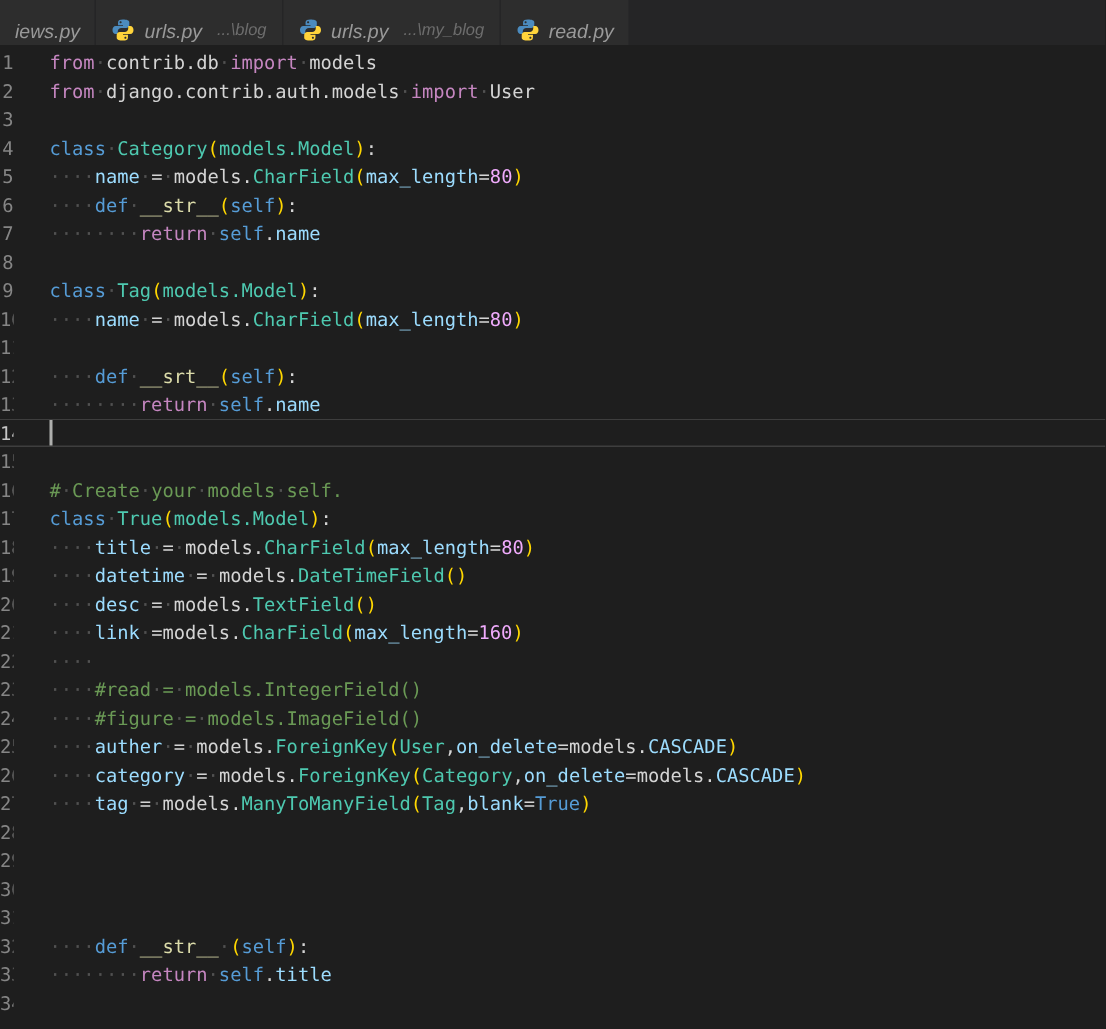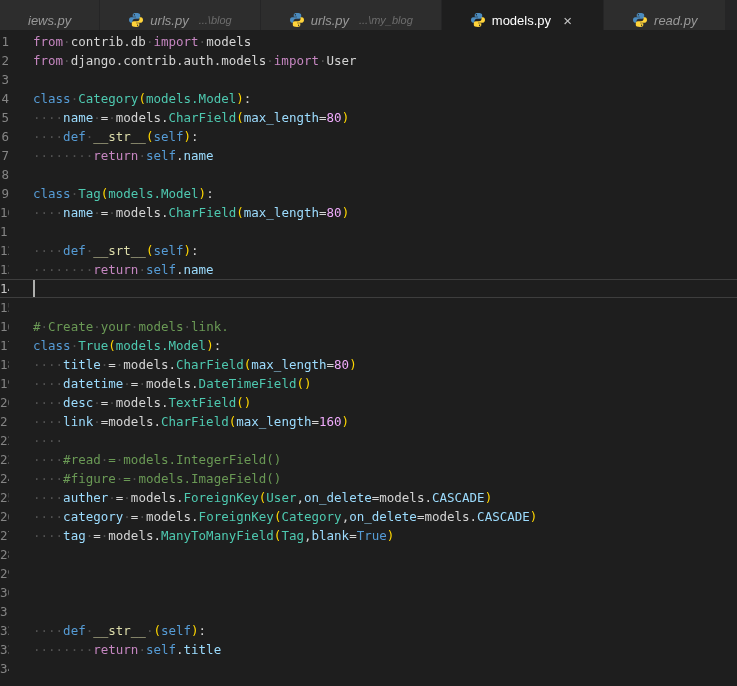--- a/index.html
+++ b/index.html
@@ -7,21 +7,21 @@
     width:737px;height:686px;overflow:hidden;
     background:#1e1e1e;
     font-family:"Liberation Sans",sans-serif;
   }
   
   .tabbar{
     display:flex;height:30px;background:#252526;overflow:hidden;
   }
   .tab{
     display:flex;align-items:center;flex:none;
-    padding:0 28px;background:#2d2d2d;border-right:1px solid #252526;
+    padding:0 10px;background:#2d2d2d;border-right:1px solid #252526;
     color:#999999;font-size:13px;cursor:pointer;height:40px;box-sizing:border-box;
     white-space:nowrap;
   }
   .tab .lbl{font-style:italic;}
   .tab.active{background:#1e1e1e;color:#ffffff;}
   .tab.active .lbl{font-style:normal;}
   .tab .desc{margin-left:10px;font-size:11px;color:#6d6d6d;font-style:italic;}
   .tab .close{
     margin-left:9px;color:#c5c5c5;font-size:15px;line-height:15px;
     width:15px;text-align:center;border-radius:3px;
@@ -72,28 +72,20 @@
       <span class="desc">...\blog</span>
     </div>
     <div class="tab">
       <span class="pyicon"><svg viewBox="0 0 16 16" width="16" height="16">
           <path fill="#4B8BBE" d="M7.9 1C6.1 1 4.7 1.4 4.7 2.9v1.9H8v.5H3.2C1.7 5.3 1 6.6 1 8s.7 2.7 2.2 2.7h1.3V9c0-1.3 1.1-2.3 2.4-2.3h3.3c1.1 0 2-.9 2-2V2.9C12.2 1.5 10.5 1 7.9 1zM6.4 2.1c.4 0 .7.3.7.7s-.3.7-.7.7-.7-.3-.7-.7.3-.7.7-.7z"></path>
           <path fill="#FFD43B" d="M8.1 15c1.8 0 3.2-.4 3.2-1.9v-1.9H8v-.5h4.8c1.5 0 2.2-1.3 2.2-2.7s-.7-2.7-2.2-2.7h-1.3V7c0 1.3-1.1 2.3-2.4 2.3H5.8c-1.1 0-2 .9-2 2v1.8c0 1.4 1.7 1.9 4.3 1.9zm1.5-1.1c-.4 0-.7-.3-.7-.7s.3-.7.7-.7.7.3.7.7-.3.7-.7.7z"></path>
         </svg></span>
       <span class="lbl">urls.py</span>
       <span class="desc">...\my_blog</span>
     </div>
-    <div class="tab active">
-      <span class="pyicon"><svg viewBox="0 0 16 16" width="16" height="16">
-          <path fill="#4B8BBE" d="M7.9 1C6.1 1 4.7 1.4 4.7 2.9v1.9H8v.5H3.2C1.7 5.3 1 6.6 1 8s.7 2.7 2.2 2.7h1.3V9c0-1.3 1.1-2.3 2.4-2.3h3.3c1.1 0 2-.9 2-2V2.9C12.2 1.5 10.5 1 7.9 1zM6.4 2.1c.4 0 .7.3.7.7s-.3.7-.7.7-.7-.3-.7-.7.3-.7.7-.7z"></path>
-          <path fill="#FFD43B" d="M8.1 15c1.8 0 3.2-.4 3.2-1.9v-1.9H8v-.5h4.8c1.5 0 2.2-1.3 2.2-2.7s-.7-2.7-2.2-2.7h-1.3V7c0 1.3-1.1 2.3-2.4 2.3H5.8c-1.1 0-2 .9-2 2v1.8c0 1.4 1.7 1.9 4.3 1.9zm1.5-1.1c-.4 0-.7-.3-.7-.7s.3-.7.7-.7.7.3.7.7-.3.7-.7.7z"></path>
-        </svg></span>
-      <span class="lbl">models.py</span>
-      <span class="close">×</span>
-    </div>
     <div class="tab">
       <span class="pyicon"><svg viewBox="0 0 16 16" width="16" height="16">
           <path fill="#4B8BBE" d="M7.9 1C6.1 1 4.7 1.4 4.7 2.9v1.9H8v.5H3.2C1.7 5.3 1 6.6 1 8s.7 2.7 2.2 2.7h1.3V9c0-1.3 1.1-2.3 2.4-2.3h3.3c1.1 0 2-.9 2-2V2.9C12.2 1.5 10.5 1 7.9 1zM6.4 2.1c.4 0 .7.3.7.7s-.3.7-.7.7-.7-.3-.7-.7.3-.7.7-.7z"></path>
           <path fill="#FFD43B" d="M8.1 15c1.8 0 3.2-.4 3.2-1.9v-1.9H8v-.5h4.8c1.5 0 2.2-1.3 2.2-2.7s-.7-2.7-2.2-2.7h-1.3V7c0 1.3-1.1 2.3-2.4 2.3H5.8c-1.1 0-2 .9-2 2v1.8c0 1.4 1.7 1.9 4.3 1.9zm1.5-1.1c-.4 0-.7-.3-.7-.7s.3-.7.7-.7.7.3.7.7-.3.7-.7.7z"></path>
         </svg></span>
       <span class="lbl">read.py</span>
     </div>
   </div>
 <div class="editor" id="editor">
     <div class="row"><span class="gut">1</span><span class="code"><span class="tok-k1">from</span><span class="tok-ws">·</span><span class="tok-txt">contrib.db</span><span class="tok-ws">·</span><span class="tok-k1">import</span><span class="tok-ws">·</span><span class="tok-txt">models</span></span></div>
@@ -104,21 +96,21 @@
     <div class="row"><span class="gut">6</span><span class="code"><span class="tok-ws">····</span><span class="tok-k2">def</span><span class="tok-ws">·</span><span class="tok-fn">__str__</span><span class="tok-p">(</span><span class="tok-k2">self</span><span class="tok-p">)</span><span class="tok-txt">:</span></span></div>
     <div class="row"><span class="gut">7</span><span class="code"><span class="tok-ws">········</span><span class="tok-k1">return</span><span class="tok-ws">·</span><span class="tok-k2">self</span><span class="tok-txt">.</span><span class="tok-var">name</span></span></div>
     <div class="row"><span class="gut">8</span><span class="code"></span></div>
     <div class="row"><span class="gut">9</span><span class="code"><span class="tok-k2">class</span><span class="tok-ws">·</span><span class="tok-cls">Tag</span><span class="tok-p">(</span><span class="tok-cls">models.Model</span><span class="tok-p">)</span><span class="tok-txt">:</span></span></div>
     <div class="row"><span class="gut">10</span><span class="code"><span class="tok-ws">····</span><span class="tok-var">name</span><span class="tok-ws">·</span><span class="tok-txt">=</span><span class="tok-ws">·</span><span class="tok-txt">models.</span><span class="tok-cls">CharField</span><span class="tok-p">(</span><span class="tok-var">max_length</span><span class="tok-txt">=</span><span class="tok-num">80</span><span class="tok-p">)</span></span></div>
     <div class="row"><span class="gut">11</span><span class="code"></span></div>
     <div class="row"><span class="gut">12</span><span class="code"><span class="tok-ws">····</span><span class="tok-k2">def</span><span class="tok-ws">·</span><span class="tok-fn">__srt__</span><span class="tok-p">(</span><span class="tok-k2">self</span><span class="tok-p">)</span><span class="tok-txt">:</span></span></div>
     <div class="row"><span class="gut">13</span><span class="code"><span class="tok-ws">········</span><span class="tok-k1">return</span><span class="tok-ws">·</span><span class="tok-k2">self</span><span class="tok-txt">.</span><span class="tok-var">name</span></span></div>
     <div class="row cur"><span class="gut">14</span><span class="code"></span><span class="cursor"></span></div>
     <div class="row"><span class="gut">15</span><span class="code"></span></div>
-    <div class="row"><span class="gut">16</span><span class="code"><span class="tok-com">#</span><span class="tok-ws">·</span><span class="tok-com">Create</span><span class="tok-ws">·</span><span class="tok-com">your</span><span class="tok-ws">·</span><span class="tok-com">models</span><span class="tok-ws">·</span><span class="tok-com">link.</span></span></div>
+    <div class="row"><span class="gut">16</span><span class="code"><span class="tok-com">#</span><span class="tok-ws">·</span><span class="tok-com">Create</span><span class="tok-ws">·</span><span class="tok-com">your</span><span class="tok-ws">·</span><span class="tok-com">models</span><span class="tok-ws">·</span><span class="tok-com">self.</span></span></div>
     <div class="row"><span class="gut">17</span><span class="code"><span class="tok-k2">class</span><span class="tok-ws">·</span><span class="tok-cls">True</span><span class="tok-p">(</span><span class="tok-cls">models.Model</span><span class="tok-p">)</span><span class="tok-txt">:</span></span></div>
     <div class="row"><span class="gut">18</span><span class="code"><span class="tok-ws">····</span><span class="tok-var">title</span><span class="tok-ws">·</span><span class="tok-txt">=</span><span class="tok-ws">·</span><span class="tok-txt">models.</span><span class="tok-cls">CharField</span><span class="tok-p">(</span><span class="tok-var">max_length</span><span class="tok-txt">=</span><span class="tok-num">80</span><span class="tok-p">)</span></span></div>
     <div class="row"><span class="gut">19</span><span class="code"><span class="tok-ws">····</span><span class="tok-var">datetime</span><span class="tok-ws">·</span><span class="tok-txt">=</span><span class="tok-ws">·</span><span class="tok-txt">models.</span><span class="tok-cls">DateTimeField</span><span class="tok-p">()</span></span></div>
     <div class="row"><span class="gut">20</span><span class="code"><span class="tok-ws">····</span><span class="tok-var">desc</span><span class="tok-ws">·</span><span class="tok-txt">=</span><span class="tok-ws">·</span><span class="tok-txt">models.</span><span class="tok-cls">TextField</span><span class="tok-p">()</span></span></div>
     <div class="row"><span class="gut">21</span><span class="code"><span class="tok-ws">····</span><span class="tok-var">link</span><span class="tok-ws">·</span><span class="tok-txt">=</span><span class="tok-txt">models.</span><span class="tok-cls">CharField</span><span class="tok-p">(</span><span class="tok-var">max_length</span><span class="tok-txt">=</span><span class="tok-num">160</span><span class="tok-p">)</span></span></div>
     <div class="row"><span class="gut">22</span><span class="code"><span class="tok-ws">····</span></span></div>
     <div class="row"><span class="gut">23</span><span class="code"><span class="tok-ws">····</span><span class="tok-com">#read</span><span class="tok-ws">·</span><span class="tok-com">=</span><span class="tok-ws">·</span><span class="tok-com">models.IntegerField()</span></span></div>
     <div class="row"><span class="gut">24</span><span class="code"><span class="tok-ws">····</span><span class="tok-com">#figure</span><span class="tok-ws">·</span><span class="tok-com">=</span><span class="tok-ws">·</span><span class="tok-com">models.ImageField()</span></span></div>
     <div class="row"><span class="gut">25</span><span class="code"><span class="tok-ws">····</span><span class="tok-var">auther</span><span class="tok-ws">·</span><span class="tok-txt">=</span><span class="tok-ws">·</span><span class="tok-txt">models.</span><span class="tok-cls">ForeignKey</span><span class="tok-p">(</span><span class="tok-cls">User</span><span class="tok-txt">,</span><span class="tok-var">on_delete</span><span class="tok-txt">=</span><span class="tok-txt">models.</span><span class="tok-var">CASCADE</span><span class="tok-p">)</span></span></div>
     <div class="row"><span class="gut">26</span><span class="code"><span class="tok-ws">····</span><span class="tok-var">category</span><span class="tok-ws">·</span><span class="tok-txt">=</span><span class="tok-ws">·</span><span class="tok-txt">models.</span><span class="tok-cls">ForeignKey</span><span class="tok-p">(</span><span class="tok-cls">Category</span><span class="tok-txt">,</span><span class="tok-var">on_delete</span><span class="tok-txt">=</span><span class="tok-txt">models.</span><span class="tok-var">CASCADE</span><span class="tok-p">)</span></span></div>

